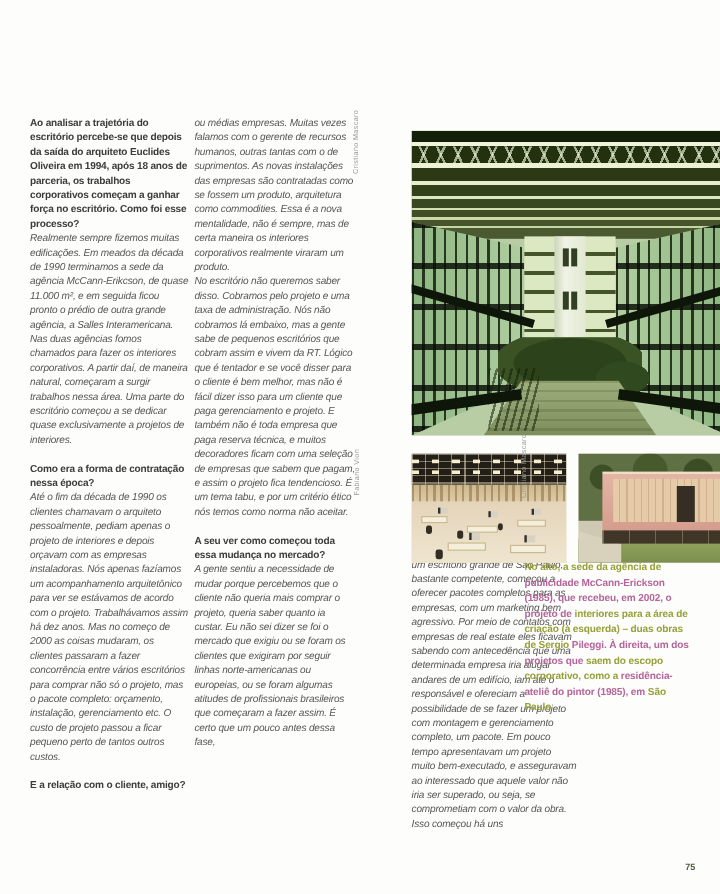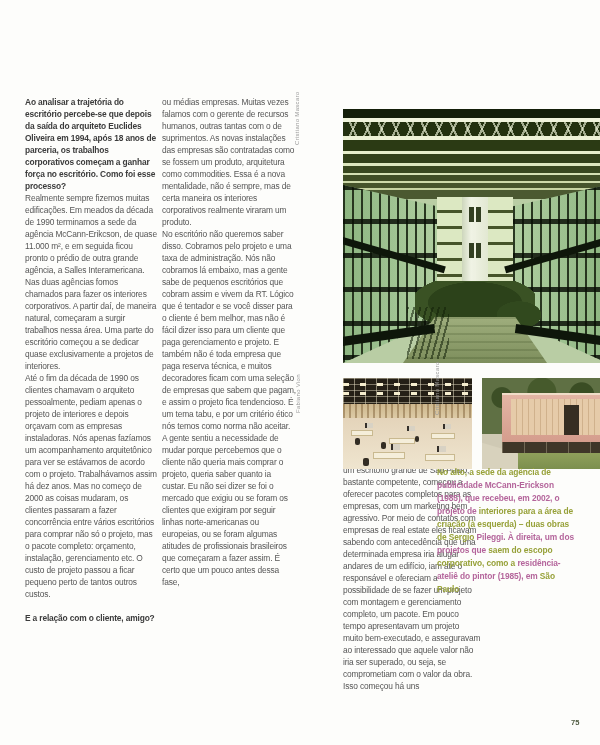--- a/index.html
+++ b/index.html
@@ -8,21 +8,21 @@
 
   
   .col{position:absolute;}
   #col1{left:25px;top:96px;width:132px;}
   #col2{left:162px;top:96px;width:134px;}
   #col3{left:298px;top:464px;width:138px;margin-left:45px;}
   .col p{margin:0;font-size:8.4px;line-height:12px;letter-spacing:-0.15px;}
   .q{font-weight:bold;color:#3c3c3c;}
   .col p.q{margin-top:12px;}
   .col p.q:first-child{margin-top:0;}
-  .a{color:#565656;}
+  .a{font-style:italic;color:#565656;}
 
   
   .caption{position:absolute;left:437px;top:466px;width:142px;
            font-size:8.4px;line-height:13px;font-weight:bold;letter-spacing:-0.1px;}
   .cg{color:#97a139;}
   .cp{color:#b4659b;}
 
   
   .vcredit{position:absolute;font-size:6px;color:#9a9a9a;letter-spacing:.3px;
            writing-mode:vertical-rl;transform:rotate(180deg);white-space:nowrap;}
@@ -120,27 +120,29 @@
   .pagenum{position:absolute;left:571px;top:718px;font-size:7.5px;font-weight:bold;color:#4e5a40;}
 </style>
 </head>
 <body>
 
 <div class="page">
 
   <section class="col" id="col1">
     <p class="q">Ao analisar a trajetória do escritório percebe-se que depois da saída do arquiteto Euclides Oliveira em 1994, após 18 anos de parceria, os trabalhos corporativos começam a ganhar força no escritório. Como foi esse processo?</p>
     <p class="a">Realmente sempre fizemos muitas edificações. Em meados da década de 1990 terminamos a sede da agência McCann-Erikcson, de quase 11.000 m², e em seguida ficou pronto o prédio de outra grande agência, a Salles Interamericana. Nas duas agências fomos chamados para fazer os interiores corporativos. A partir daí, de maneira natural, começaram a surgir trabalhos nessa área. Uma parte do escritório começou a se dedicar quase exclusivamente a projetos de interiores.</p>
+    <p class="q">Como era a forma de contratação nessa época?</p>
     <p class="a">Até o fim da década de 1990 os clientes chamavam o arquiteto pessoalmente, pediam apenas o projeto de interiores e depois orçavam com as empresas instaladoras. Nós apenas fazíamos um acompanhamento arquitetônico para ver se estávamos de acordo com o projeto. Trabalhávamos assim há dez anos. Mas no começo de 2000 as coisas mudaram, os clientes passaram a fazer concorrência entre vários escritórios para comprar não só o projeto, mas o pacote completo: orçamento, instalação, gerenciamento etc. O custo de projeto passou a ficar pequeno perto de tantos outros custos.</p>
     <p class="q">E a relação com o cliente, amigo?</p>
   </section>
 
   <section class="col" id="col2">
     <p class="a">ou médias empresas. Muitas vezes falamos com o gerente de recursos humanos, outras tantas com o de suprimentos. As novas instalações das empresas são contratadas como se fossem um produto, arquitetura como commodities. Essa é a nova mentalidade, não é sempre, mas de certa maneira os interiores corporativos realmente viraram um produto.</p>
     <p class="a">No escritório não queremos saber disso. Cobramos pelo projeto e uma taxa de administração. Nós não cobramos lá embaixo, mas a gente sabe de pequenos escritórios que cobram assim e vivem da RT. Lógico que é tentador e se você disser para o cliente é bem melhor, mas não é fácil dizer isso para um cliente que paga gerenciamento e projeto. E também não é toda empresa que paga reserva técnica, e muitos decoradores ficam com uma seleção de empresas que sabem que pagam, e assim o projeto fica tendencioso. É um tema tabu, e por um critério ético nós temos como norma não aceitar.</p>
+    <p class="q">A seu ver como começou toda essa mudança no mercado?</p>
     <p class="a">A gente sentiu a necessidade de mudar porque percebemos que o cliente não queria mais comprar o projeto, queria saber quanto ia custar. Eu não sei dizer se foi o mercado que exigiu ou se foram os clientes que exigiram por seguir linhas norte-americanas ou europeias, ou se foram algumas atitudes de profissionais brasileiros que começaram a fazer assim. É certo que um pouco antes dessa fase,</p>
   </section>
 
   <section class="col" id="col3">
     <p class="a">um escritório grande de São Paulo, bastante competente, começou a oferecer pacotes completos para as empresas, com um marketing bem agressivo. Por meio de contatos com empresas de real estate eles ficavam sabendo com antecedência que uma determinada empresa iria alugar andares de um edifício, iam até o responsável e ofereciam a possibilidade de se fazer um projeto com montagem e gerenciamento completo, um pacote. Em pouco tempo apresentavam um projeto muito bem-executado, e asseguravam ao interessado que aquele valor não iria ser superado, ou seja, se comprometiam com o valor da obra. Isso começou há uns</p>
   </section>
 
   <figure class="photo" id="atrium">
     <div class="layer at-ceiling"></div>
     <div class="layer at-truss"></div>

